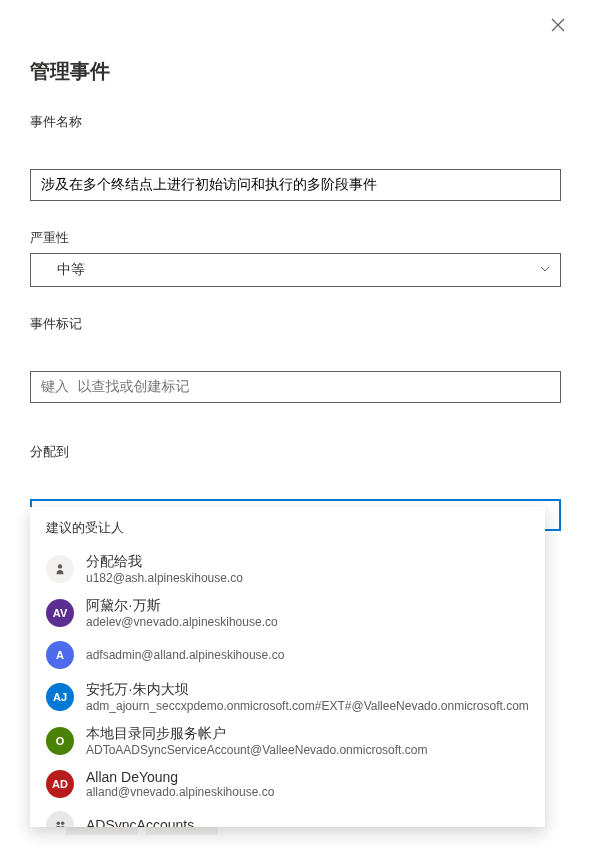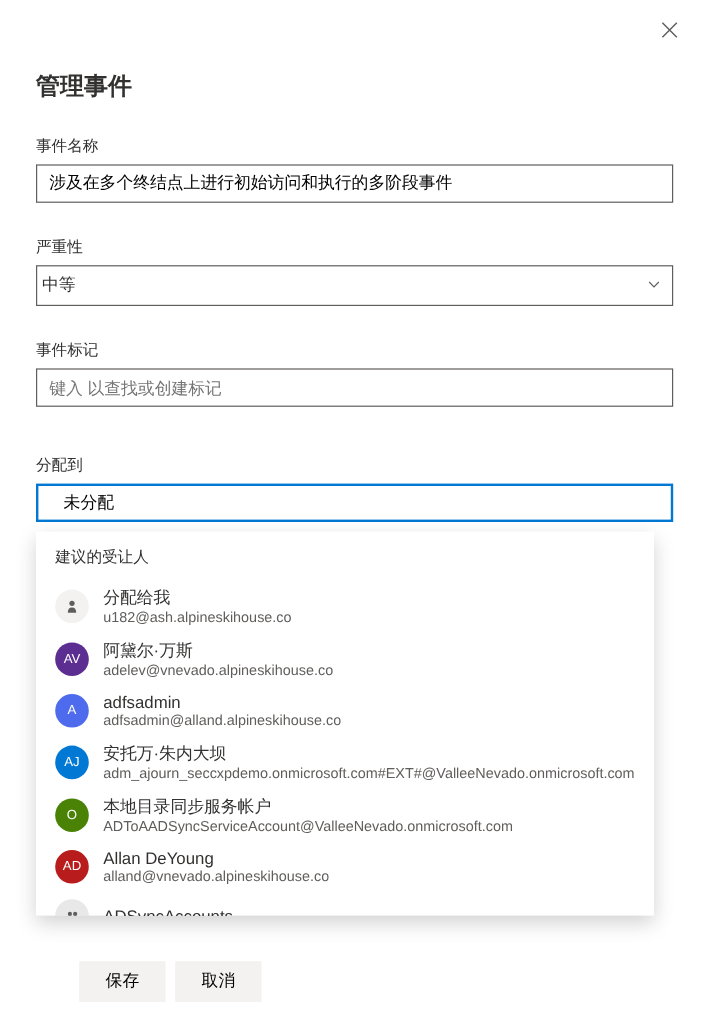--- a/index.html
+++ b/index.html
@@ -37,35 +37,36 @@
       font-size: 13px;
       color: #323130;
       margin-bottom: 6px;
       display: block;
     }
     .text-input {
       width: 100%;
       border: 1px solid #605e5c;
       padding: 7px 10px;
       font-size: 14px;
-      font-family: Liberation Sans, sans-serif;
+      font-family: Liberation Mono, monospace;
       outline: none;
+      margin-top: 32px;
     }
     .text-input.active {
       border: 2px solid #0078d4;
       padding: 6px 21px;
     }
     .select-wrap {
       position: relative;
       width: 100%;
     }
     .select-input {
       width: 100%;
       border: 1px solid #605e5c;
-      padding: 7px 30px 7px 4px;
+      padding: 7px 30px 7px 26px;
       font-size: 14px;
       font-family: Liberation Mono, monospace;
       outline: none;
       background: #fff;
       cursor: pointer;
     }
     .chevron {
       position: absolute;
       right: 10px;
       top: 50%;
@@ -102,21 +103,21 @@
       cursor: pointer;
     }
     .avatar {
       width: 28px;
       height: 28px;
       border-radius: 50%;
       display: flex;
       align-items: center;
       justify-content: center;
       font-size: 11px;
-      font-weight: 400;
+      font-weight: 700;
       color: #fff;
       margin-right: 12px;
       flex-shrink: 0;
     }
     .avatar.me { background: #f3f2f1; color: #605e5c; }
     .avatar.c1 { background: #5c2e91; }
     .avatar.c2 { background: #4f6bed; }
     .avatar.c3 { background: #0078d4; }
     .avatar.c4 { background: #498205; }
     .avatar.c5 { background: #b91c1c; }
@@ -214,21 +215,20 @@
           <div class="suggestion-item">
             <div class="avatar c1">AV</div>
             <div class="person-info">
               <div class="person-name">阿黛尔·万斯</div>
               <div class="person-email">adelev@vnevado.alpineskihouse.co</div>
             </div>
           </div>
           <div class="suggestion-item">
             <div class="avatar c2">A</div>
             <div class="person-info">
-              <div class="person-name">adfsadmin</div>
               <div class="person-email">adfsadmin@alland.alpineskihouse.co</div>
             </div>
           </div>
           <div class="suggestion-item">
             <div class="avatar c3">AJ</div>
             <div class="person-info">
               <div class="person-name">安托万·朱内大坝</div>
               <div class="person-email">adm_ajourn_seccxpdemo.onmicrosoft.com#EXT#@ValleeNevado.onmicrosoft.com</div>
             </div>
           </div>

